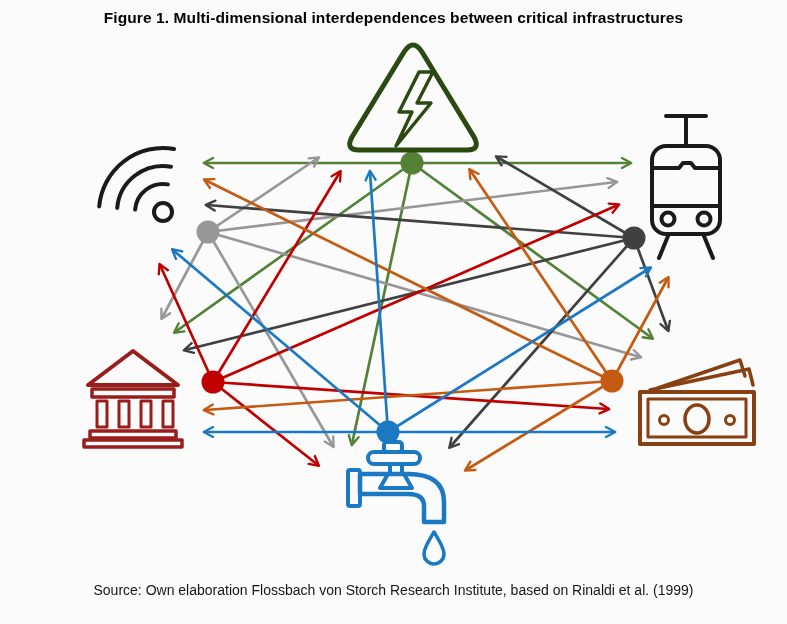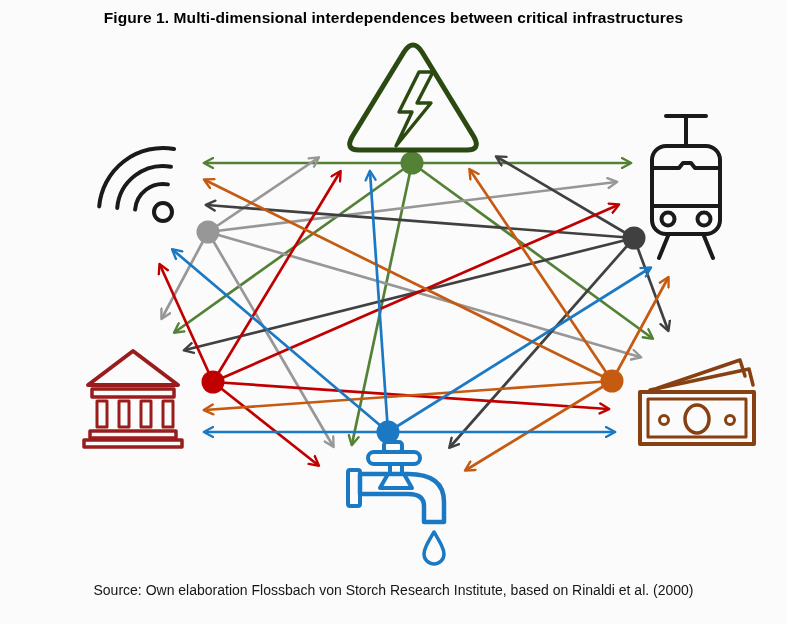--- a/index.html
+++ b/index.html
@@ -131,14 +131,14 @@
       <rect x="384" y="442" width="18" height="10" rx="3" stroke-width="4"></rect>
       <rect x="368" y="452" width="52" height="12" rx="6" stroke-width="4"></rect>
       <rect x="390" y="464" width="12" height="10" stroke-width="4"></rect>
       <path d="M388,474 L404,474 L412,488 L380,488 Z" stroke-width="4"></path>
       <rect x="348" y="470" width="12" height="36" rx="2" stroke-width="4"></rect>
       <path d="M360,474 H408 Q444,474 444,502 V522 H424 V506 Q424,494 408,494 H360 Z" stroke-width="4.5"></path>
       <path d="M434,532 C427,544 424,549 424,554 A10,10 0 0 0 444,554 C444,549 441,544 434,532 Z" stroke-width="3.5"></path>
     </g>
   </svg>
 
-  <div class="source-note">Source: Own elaboration Flossbach von Storch Research Institute, based on Rinaldi et al. (2000)</div>
+  <div class="source-note">Source: Own elaboration Flossbach von Storch Research Institute, based on Rinaldi et al. (1999)</div>
 </div>
 
 </body></html>

